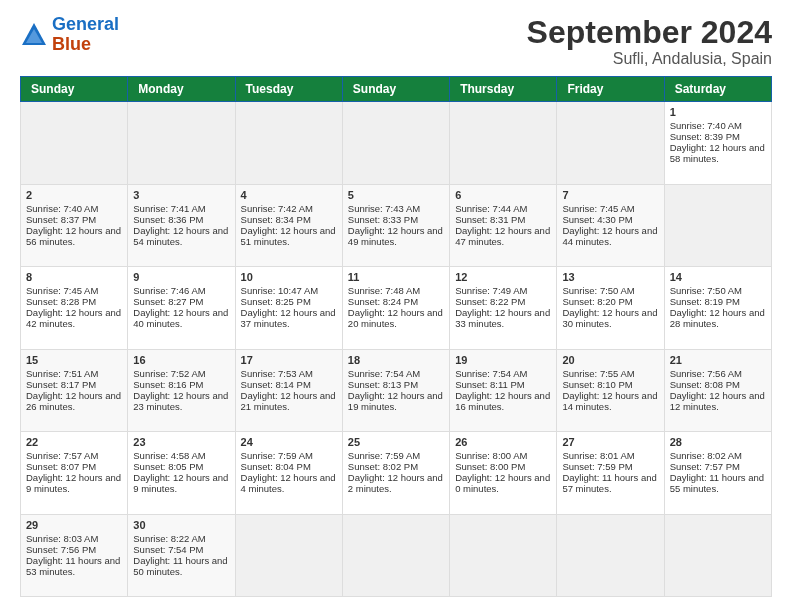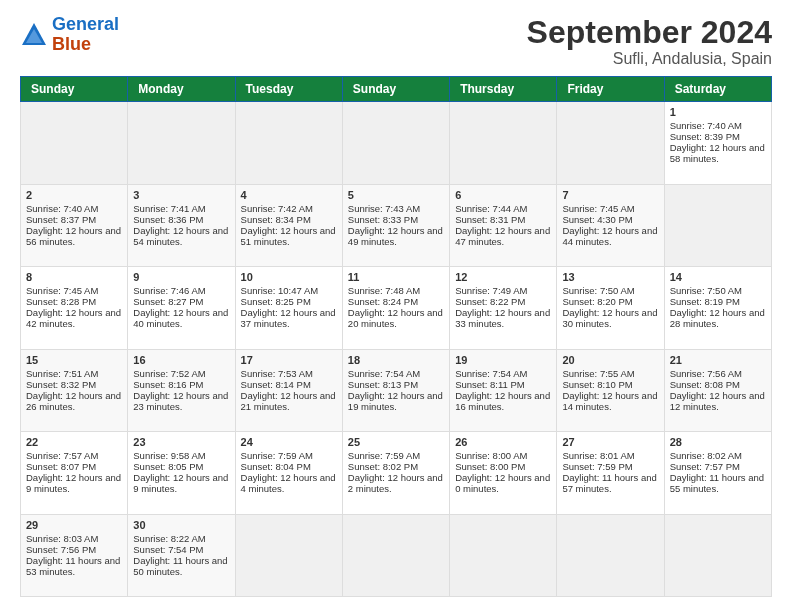--- a/index.html
+++ b/index.html
@@ -139,31 +139,31 @@
         <tr>
           <td><span class="day-num">8</span><span>Sunrise: 7:45 AM</span><br><span>Sunset: 8:28 PM</span><br><span>Daylight: 12 hours and 42 minutes.</span></td>
           <td><span class="day-num">9</span><span>Sunrise: 7:46 AM</span><br><span>Sunset: 8:27 PM</span><br><span>Daylight: 12 hours and 40 minutes.</span></td>
           <td><span class="day-num">10</span><span>Sunrise: 10:47 AM</span><br><span>Sunset: 8:25 PM</span><br><span>Daylight: 12 hours and 37 minutes.</span></td>
           <td><span class="day-num">11</span><span>Sunrise: 7:48 AM</span><br><span>Sunset: 8:24 PM</span><br><span>Daylight: 12 hours and 20 minutes.</span></td>
           <td><span class="day-num">12</span><span>Sunrise: 7:49 AM</span><br><span>Sunset: 8:22 PM</span><br><span>Daylight: 12 hours and 33 minutes.</span></td>
           <td><span class="day-num">13</span><span>Sunrise: 7:50 AM</span><br><span>Sunset: 8:20 PM</span><br><span>Daylight: 12 hours and 30 minutes.</span></td>
           <td><span class="day-num">14</span><span>Sunrise: 7:50 AM</span><br><span>Sunset: 8:19 PM</span><br><span>Daylight: 12 hours and 28 minutes.</span></td>
         </tr>
         <tr>
-          <td><span class="day-num">15</span><span>Sunrise: 7:51 AM</span><br><span>Sunset: 8:32 PM</span><br><span>Daylight: 12 hours and 26 minutes.</span></td>
+          <td><span class="day-num">15</span><span>Sunrise: 7:51 AM</span><br><span>Sunset: 8:17 PM</span><br><span>Daylight: 12 hours and 26 minutes.</span></td>
           <td><span class="day-num">16</span><span>Sunrise: 7:52 AM</span><br><span>Sunset: 8:16 PM</span><br><span>Daylight: 12 hours and 23 minutes.</span></td>
           <td><span class="day-num">17</span><span>Sunrise: 7:53 AM</span><br><span>Sunset: 8:14 PM</span><br><span>Daylight: 12 hours and 21 minutes.</span></td>
           <td><span class="day-num">18</span><span>Sunrise: 7:54 AM</span><br><span>Sunset: 8:13 PM</span><br><span>Daylight: 12 hours and 19 minutes.</span></td>
           <td><span class="day-num">19</span><span>Sunrise: 7:54 AM</span><br><span>Sunset: 8:11 PM</span><br><span>Daylight: 12 hours and 16 minutes.</span></td>
           <td><span class="day-num">20</span><span>Sunrise: 7:55 AM</span><br><span>Sunset: 8:10 PM</span><br><span>Daylight: 12 hours and 14 minutes.</span></td>
           <td><span class="day-num">21</span><span>Sunrise: 7:56 AM</span><br><span>Sunset: 8:08 PM</span><br><span>Daylight: 12 hours and 12 minutes.</span></td>
         </tr>
         <tr>
           <td><span class="day-num">22</span><span>Sunrise: 7:57 AM</span><br><span>Sunset: 8:07 PM</span><br><span>Daylight: 12 hours and 9 minutes.</span></td>
-          <td><span class="day-num">23</span><span>Sunrise: 9:58 AM</span><br><span>Sunset: 8:05 PM</span><br><span>Daylight: 12 hours and 9 minutes.</span></td>
+          <td><span class="day-num">23</span><span>Sunrise: 4:58 AM</span><br><span>Sunset: 8:05 PM</span><br><span>Daylight: 12 hours and 9 minutes.</span></td>
           <td><span class="day-num">24</span><span>Sunrise: 7:59 AM</span><br><span>Sunset: 8:04 PM</span><br><span>Daylight: 12 hours and 4 minutes.</span></td>
           <td><span class="day-num">25</span><span>Sunrise: 7:59 AM</span><br><span>Sunset: 8:02 PM</span><br><span>Daylight: 12 hours and 2 minutes.</span></td>
           <td><span class="day-num">26</span><span>Sunrise: 8:00 AM</span><br><span>Sunset: 8:00 PM</span><br><span>Daylight: 12 hours and 0 minutes.</span></td>
           <td><span class="day-num">27</span><span>Sunrise: 8:01 AM</span><br><span>Sunset: 7:59 PM</span><br><span>Daylight: 11 hours and 57 minutes.</span></td>
           <td><span class="day-num">28</span><span>Sunrise: 8:02 AM</span><br><span>Sunset: 7:57 PM</span><br><span>Daylight: 11 hours and 55 minutes.</span></td>
         </tr>
         <tr>
           <td><span class="day-num">29</span><span>Sunrise: 8:03 AM</span><br><span>Sunset: 7:56 PM</span><br><span>Daylight: 11 hours and 53 minutes.</span></td>
           <td><span class="day-num">30</span><span>Sunrise: 8:22 AM</span><br><span>Sunset: 7:54 PM</span><br><span>Daylight: 11 hours and 50 minutes.</span></td>
           <td class="empty"></td>

